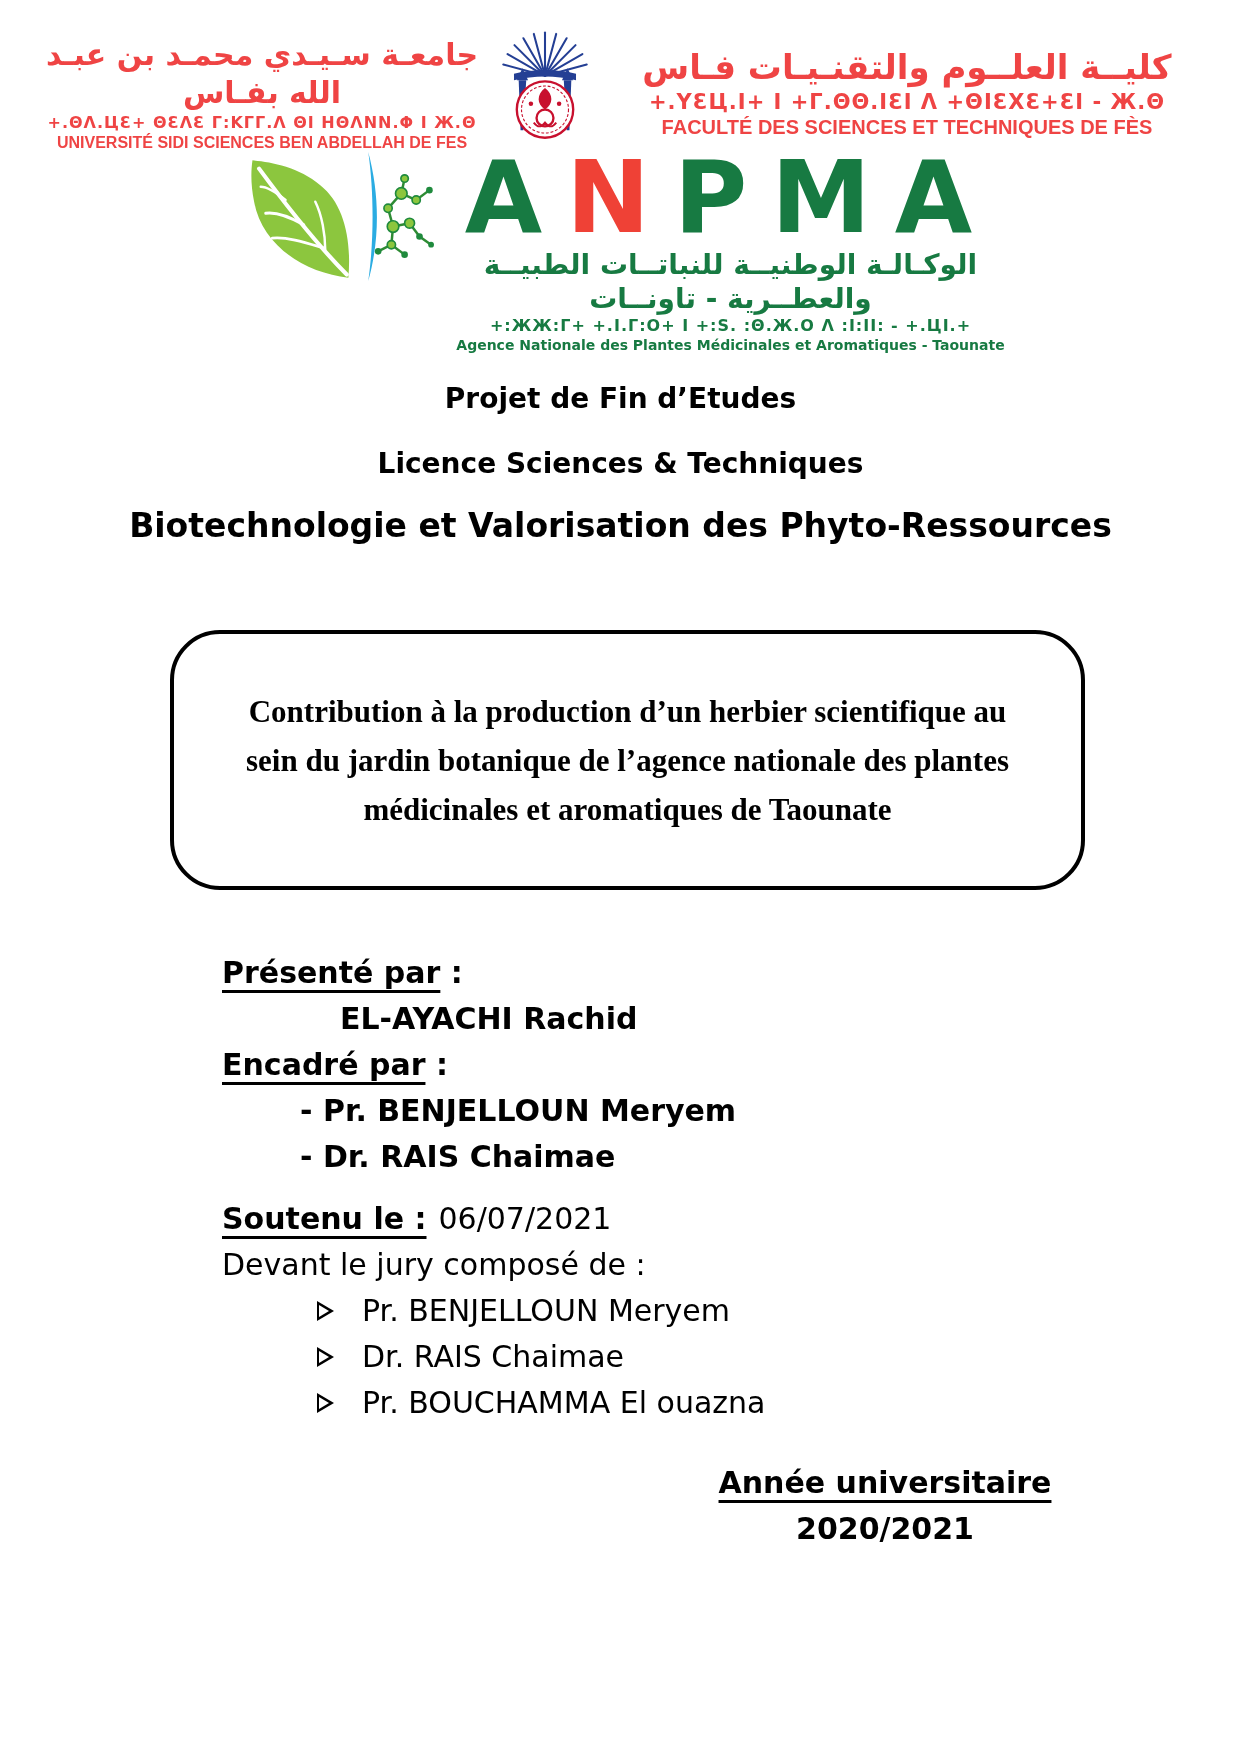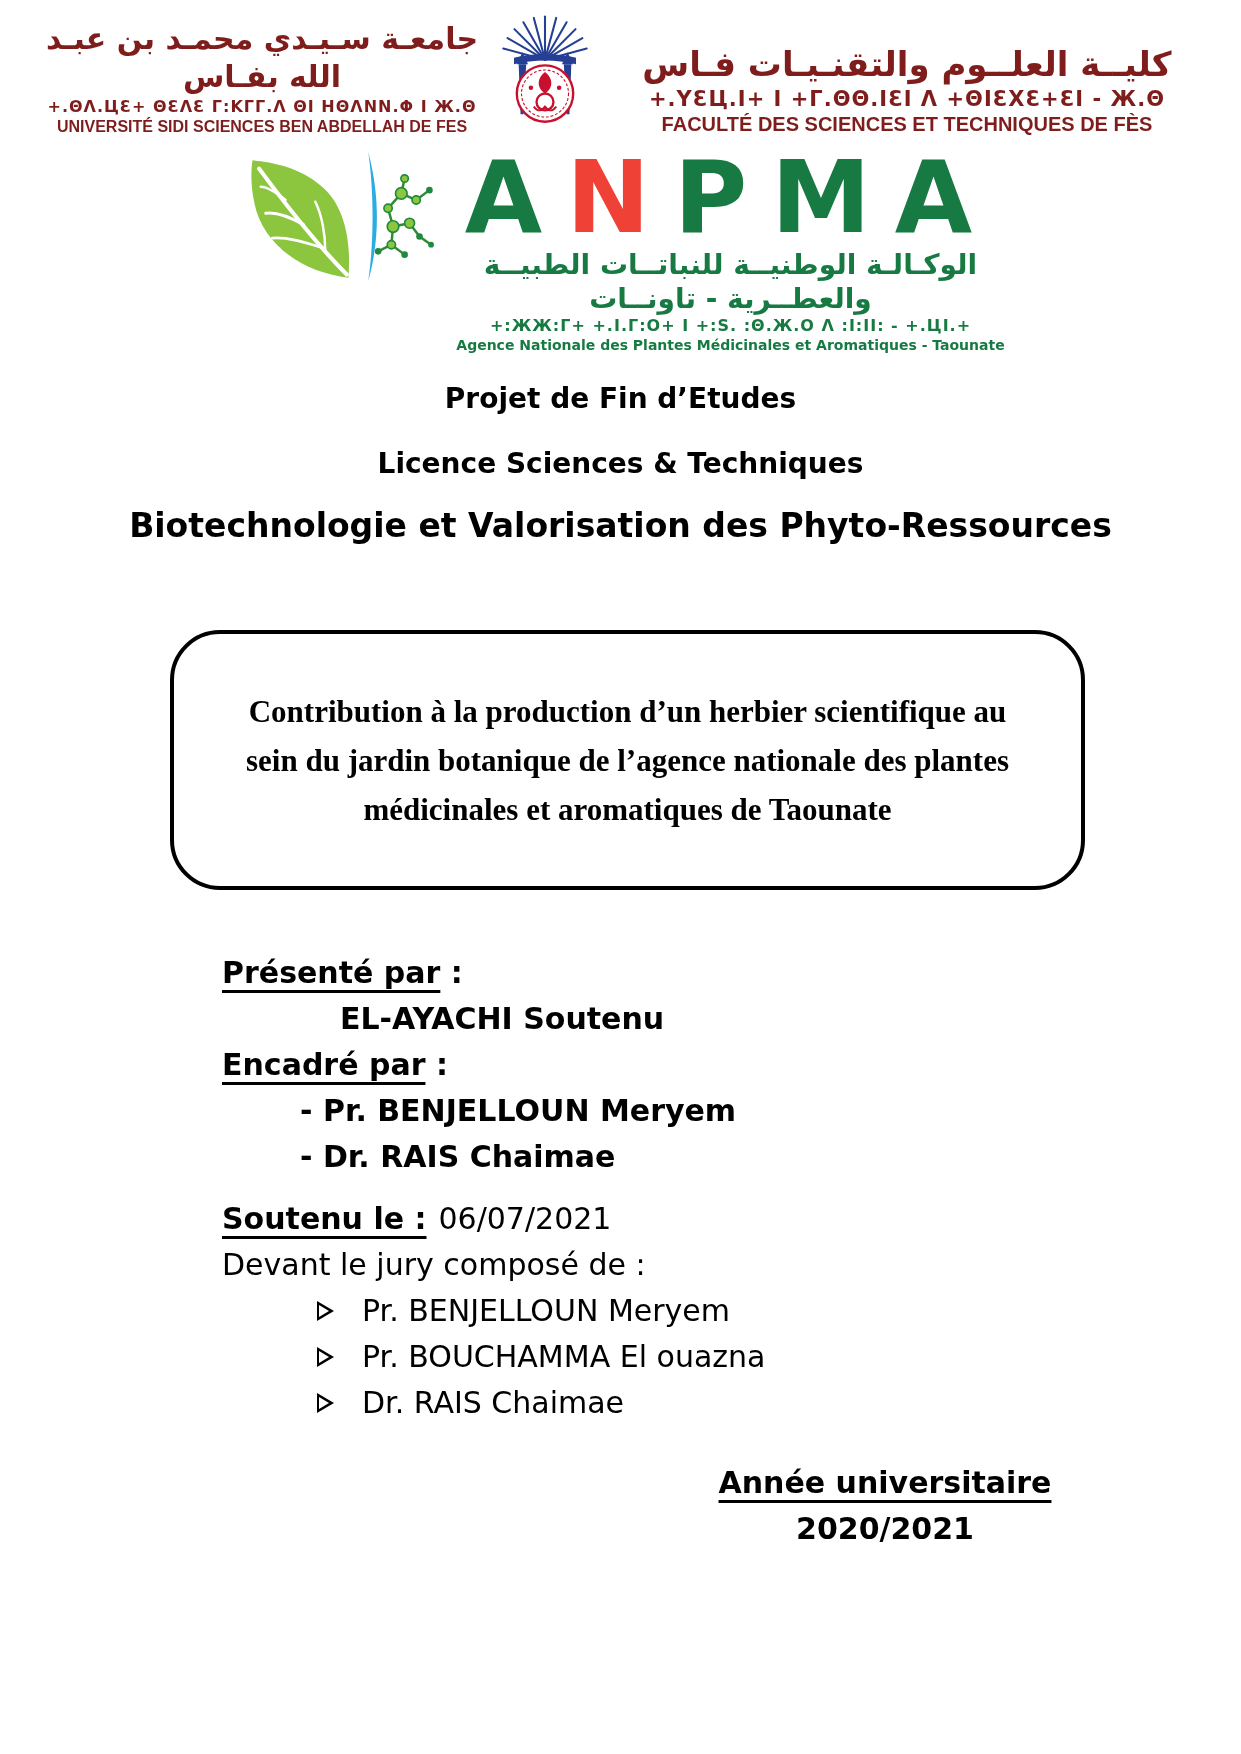--- a/index.html
+++ b/index.html
@@ -1,21 +1,21 @@
 <!DOCTYPE html>
 <html><head>
 <meta charset="utf-8">
 <style>
   html,body{margin:0;padding:0;background:#888;}
   .page{position:relative;width:1241px;height:1754px;background:#ffffff;margin:0 auto;
         overflow:hidden;font-family:"DejaVu Sans",sans-serif;color:#000;}
 
   
-  .masthead{position:absolute;top:8px;left:42px;right:34px;display:flex;
-            justify-content:space-between;align-items:flex-end;text-align:center;color:#7f1d1d;}
+  .masthead{position:absolute;top:24px;left:42px;right:34px;display:flex;
+            justify-content:space-between;align-items:center;text-align:center;color:#ef4444;}
   .inst{display:flex;flex-direction:column;gap:2px;}
   .inst-left{width:440px;padding-top:12px;}
   .inst-right{width:600px;padding-top:10px;}
   .inst-arabic{font-weight:bold;direction:rtl;}
   .inst-left .inst-arabic{font-size:30px;line-height:1.25;}
   .inst-right .inst-arabic{font-size:34px;line-height:1.2;}
   .inst-tifinagh{font-weight:bold;letter-spacing:1px;}
   .inst-left .inst-tifinagh{font-size:16px;}
   .inst-right .inst-tifinagh{font-size:21px;}
   .inst-french{font-family:"Liberation Sans",sans-serif;font-weight:bold;}
@@ -169,37 +169,37 @@
   <div class="t1">Projet de Fin d’Etudes</div>
   <div class="t2">Licence Sciences &amp; Techniques</div>
   <div class="t3">Biotechnologie et Valorisation des Phyto-Ressources</div>
 
   <div class="subject-box">
     <p>Contribution à la production d’un herbier scientifique au sein du jardin botanique de l’agence nationale des plantes médicinales et aromatiques de Taounate</p>
   </div>
 
   <div class="credits">
     <div class="row"><span class="u b">Présenté par</span><span class="b"> :</span></div>
-    <div class="row indent-name b">EL-AYACHI Soutenu</div>
+    <div class="row indent-name b">EL-AYACHI Rachid</div>
     <div class="row"><span class="u b">Encadré par</span><span class="b"> :</span></div>
     <div class="row indent-sup b">- Pr. BENJELLOUN Meryem</div>
     <div class="row indent-sup b">- Dr. RAIS Chaimae</div>
     <div class="row gap-top"><span class="u b">Soutenu le :</span><span class="date">06/07/2021</span></div>
     <div class="row">Devant le jury composé de :</div>
     <div class="jury-row">
         <span class="jury-bullet"></span>
         <span>Pr. BENJELLOUN Meryem</span>
       </div>
     <div class="jury-row">
         <span class="jury-bullet"></span>
-        <span>Pr. BOUCHAMMA El ouazna</span>
+        <span>Dr. RAIS Chaimae</span>
       </div>
     <div class="jury-row">
         <span class="jury-bullet"></span>
-        <span>Dr. RAIS Chaimae</span>
+        <span>Pr. BOUCHAMMA El ouazna</span>
       </div>
   </div>
 
   <div class="footer">
     <div class="u">Année universitaire</div>
     <div>2020/2021</div>
   </div>
 
 </div>
 

